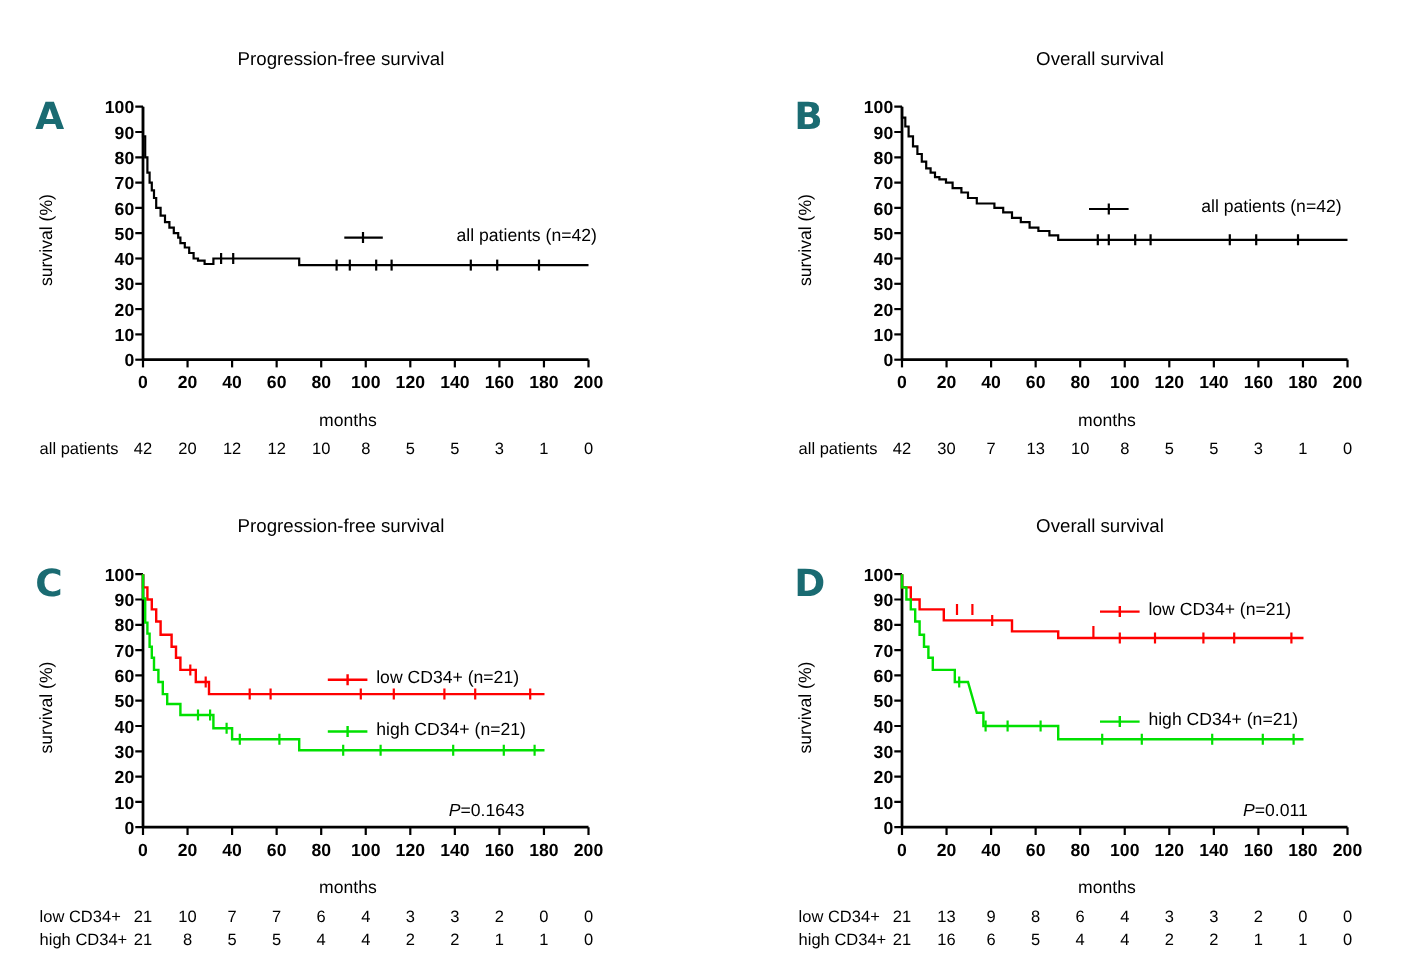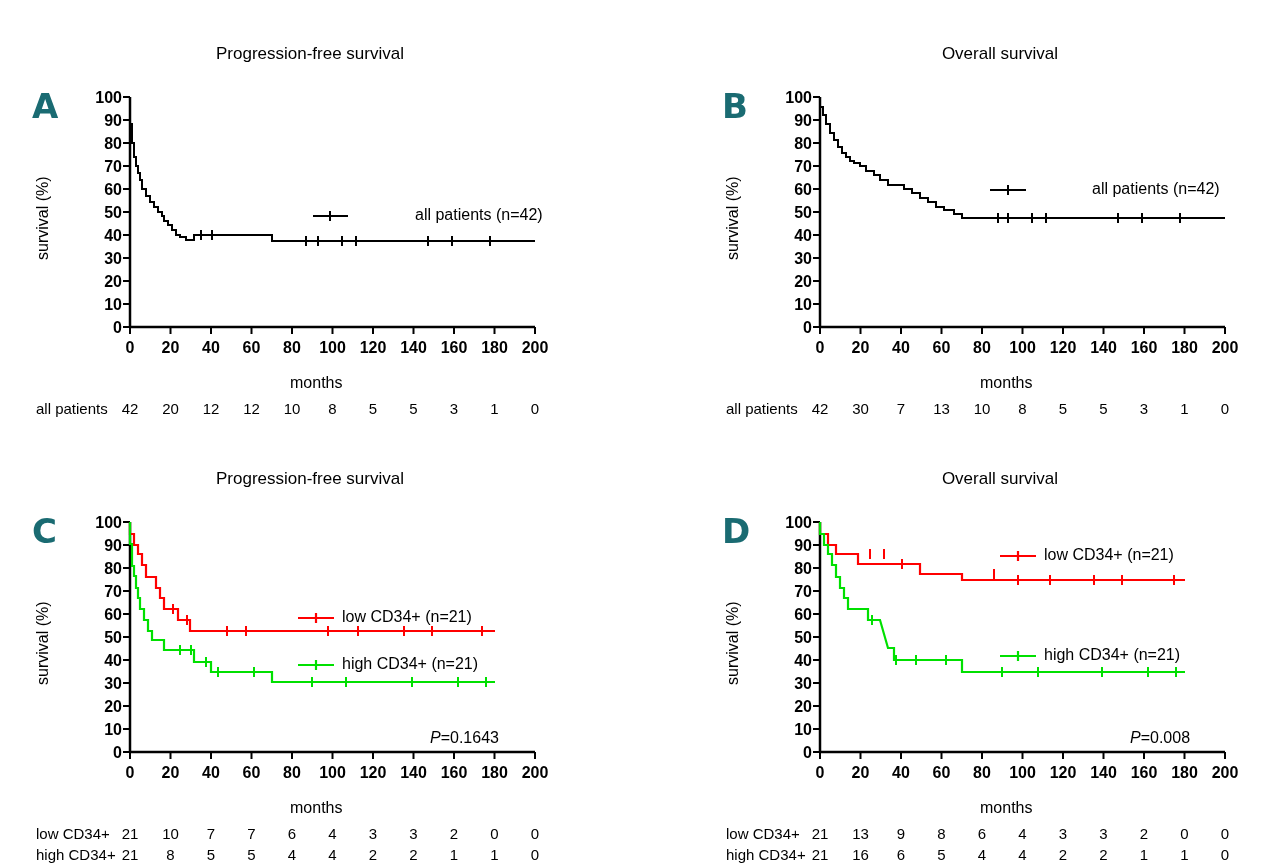--- a/index.html
+++ b/index.html
@@ -385,21 +385,21 @@
         </g>
 
         <line x1="238" y1="108" x2="274" y2="108" stroke="#ff0000" stroke-width="2.2"></line>
         <line x1="256" y1="103" x2="256" y2="113" stroke="#ff0000" stroke-width="2.2"></line>
         <line x1="238" y1="155" x2="274" y2="155" stroke="#00e000" stroke-width="2.2"></line>
         <line x1="256" y1="150" x2="256" y2="160" stroke="#00e000" stroke-width="2.2"></line>
       </svg>
     </div>
     <div class="legend-text" style="position:absolute;left:342px;top:175px;font-size:16px;">low CD34+ (n=21)</div>
     <div class="legend-text" style="position:absolute;left:342px;top:222px;font-size:16px;">high CD34+ (n=21)</div>
-    <div class="pval" style="left:430px;top:296px;"><i>P</i><span>=0.1643</span></div>
+    <div class="pval" style="left:408px;top:296px;"><i>P</i><span>=0.1643</span></div>
 
     <div class="risk-table" style="left:36px;top:392px;">
       <div class="risk-row">
         <span class="risk-label" style="left:0;">low  CD34+</span>
         <span class="risk-val" style="left:81px;">21</span>
         <span class="risk-val" style="left:121.5px;">10</span>
         <span class="risk-val" style="left:162px;">7</span>
         <span class="risk-val" style="left:202.5px;">7</span>
         <span class="risk-val" style="left:243px;">6</span>
         <span class="risk-val" style="left:283.5px;">4</span>
@@ -517,21 +517,21 @@
         </g>
 
         <line x1="250" y1="46" x2="286" y2="46" stroke="#ff0000" stroke-width="2.2"></line>
         <line x1="268" y1="41" x2="268" y2="51" stroke="#ff0000" stroke-width="2.2"></line>
         <line x1="250" y1="146" x2="286" y2="146" stroke="#00e000" stroke-width="2.2"></line>
         <line x1="268" y1="141" x2="268" y2="151" stroke="#00e000" stroke-width="2.2"></line>
       </svg>
     </div>
     <div class="legend-text" style="position:absolute;left:404px;top:113px;font-size:16px;">low CD34+ (n=21)</div>
     <div class="legend-text" style="position:absolute;left:404px;top:213px;font-size:16px;">high CD34+ (n=21)</div>
-    <div class="pval" style="left:490px;top:296px;"><i>P</i><span>=0.008</span></div>
+    <div class="pval" style="left:490px;top:296px;"><i>P</i><span>=0.011</span></div>
 
     <div class="risk-table" style="left:86px;top:392px;">
       <div class="risk-row">
         <span class="risk-label" style="left:0;">low  CD34+</span>
         <span class="risk-val" style="left:81px;">21</span>
         <span class="risk-val" style="left:121.5px;">13</span>
         <span class="risk-val" style="left:162px;">9</span>
         <span class="risk-val" style="left:202.5px;">8</span>
         <span class="risk-val" style="left:243px;">6</span>
         <span class="risk-val" style="left:283.5px;">4</span>

